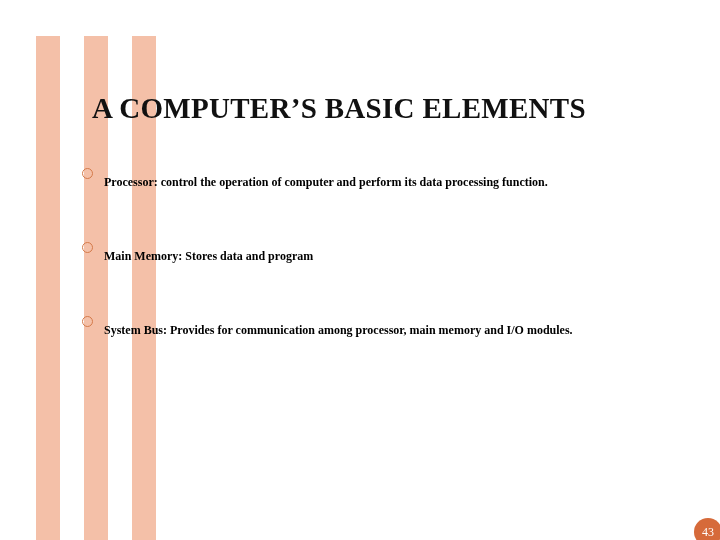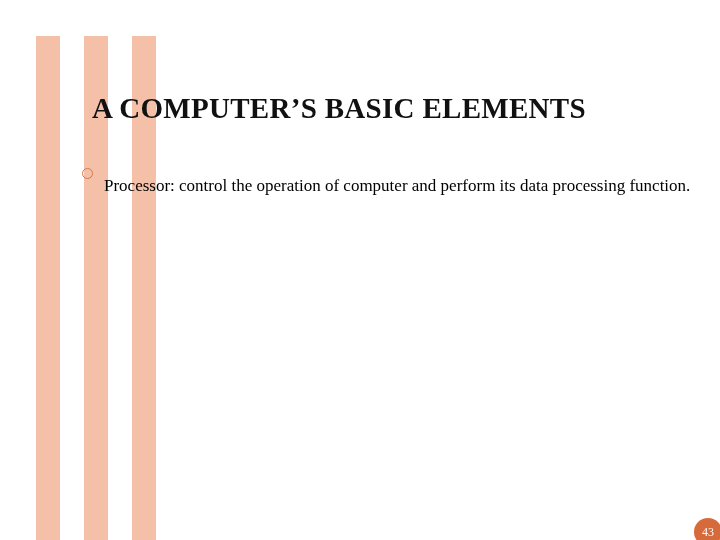--- a/index.html
+++ b/index.html
@@ -38,25 +38,26 @@
     color: #111;
     margin-bottom: 26px;
   }
   ul.bullets {
     list-style: none;
     padding: 0;
   }
   ul.bullets > li {
     position: relative;
     padding-left: 24px;
-    font-size: 17px;
+    font-size: 12px;
     line-height: 1.32;
     margin-bottom: 34px;
     font-family: 'Century Schoolbook', Georgia, 'Times New Roman', serif;
     color: #000;
+    font-weight: bold;
   }
   ul.bullets > li::before {
     content: "";
     position: absolute;
     left: 2px;
     top: 5px;
     width: 9px;
     height: 9px;
     border: 1.5px solid #d47a4a;
     border-radius: 50%;
@@ -87,17 +88,19 @@
     <div class="bar b2"></div>
     <div class="bar b3"></div>
     <div class="bar b4"></div>
     <div class="bar b5"></div>
   </div>
 
   <div class="content">
     <h1 class="title">A COMPUTER’S BASIC ELEMENTS</h1>
     <ul class="bullets">
       <li>Processor: control the operation of computer and perform its data processing function.</li>
+      <li>Main Memory: Stores data and program</li>
+      <li>System Bus: Provides for communication among processor, main memory and I/O modules.</li>
     </ul>
   </div>
 
   <div class="pagenum">43</div>
 </div>
 
 </body></html>

